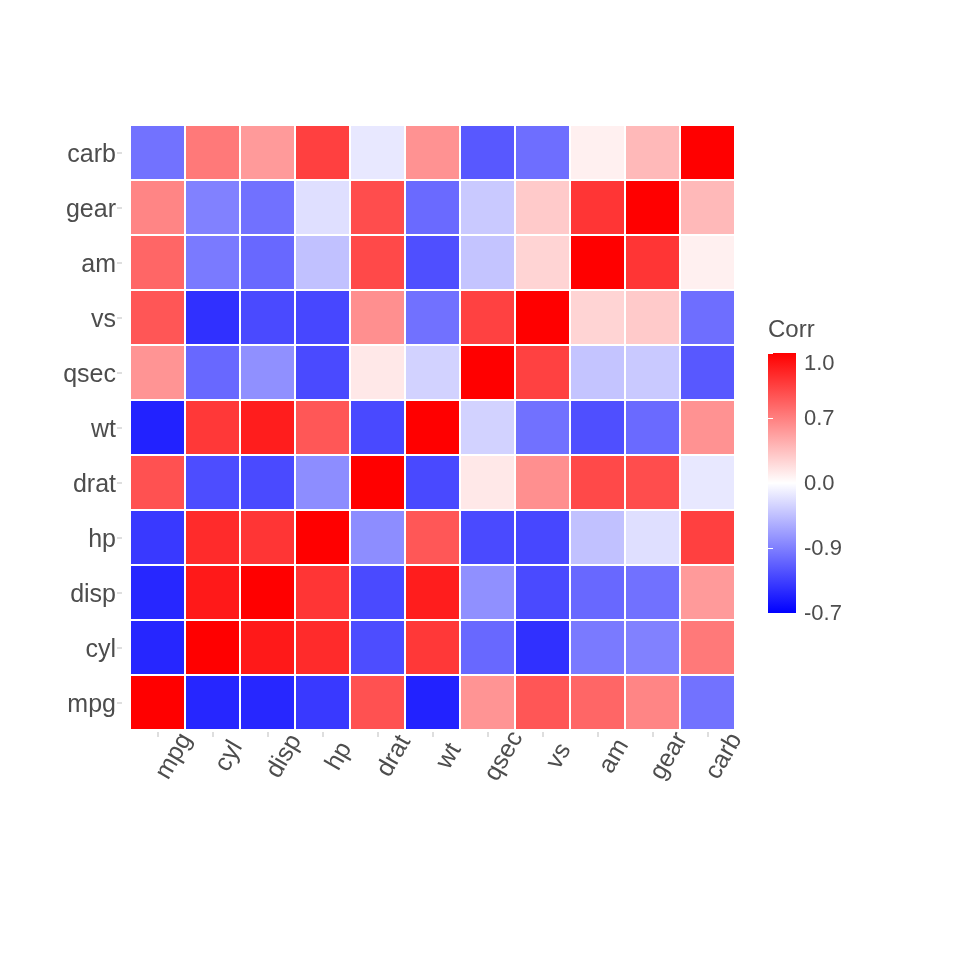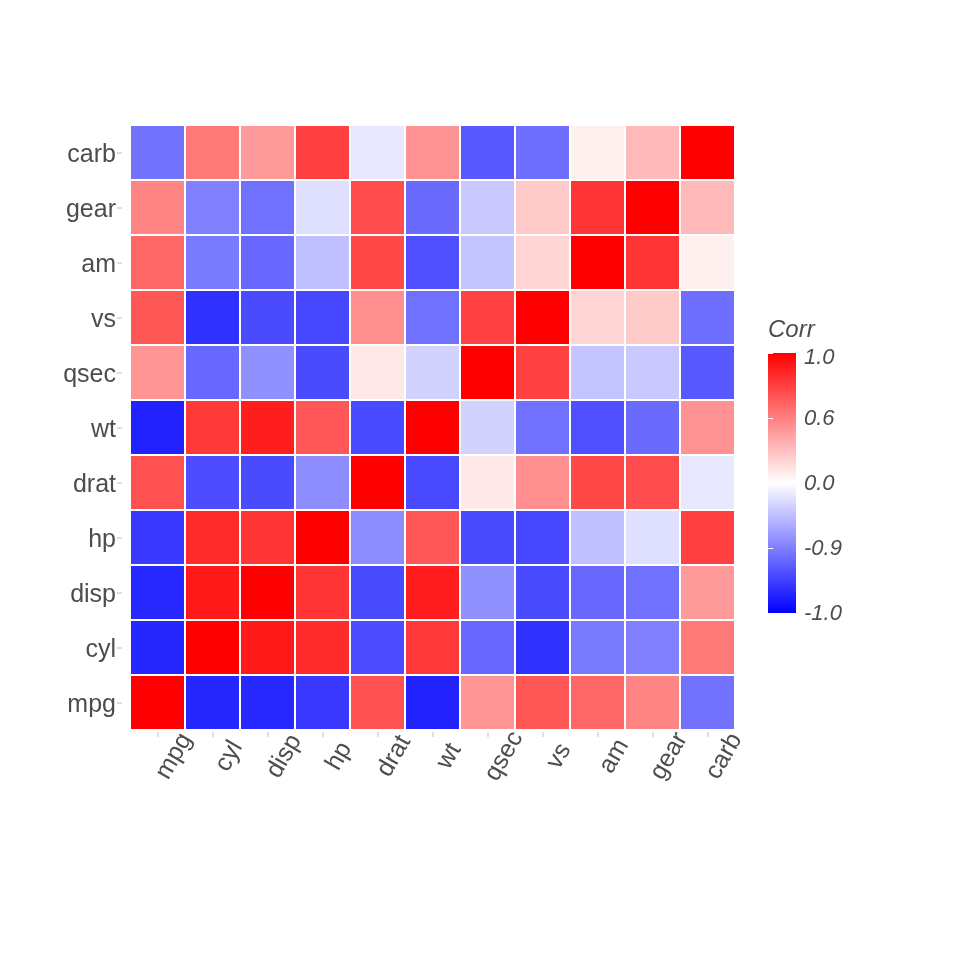--- a/index.html
+++ b/index.html
@@ -76,21 +76,20 @@
     width: 1px;
     height: 5px;
     background: #bdbdbd;
     transform: translateX(-0.5px);
   }
   .legend {
     position: absolute;
     left: 768px;
     top: 315px;
     width: 150px;
-    font-style: italic;
   }
   .legend-title {
     font-size: 24px;
     margin-bottom: 10px;
     color: #4d4d4d;
   }
   .legend-body {
     display: flex;
     align-items: stretch;
   }
@@ -320,20 +319,20 @@
   <div class="legend-title">Corr</div>
   <div class="legend-body">
     <div class="colorbar" id="colorbar" style="background: linear-gradient(rgb(255, 0, 0) 0%, rgb(255, 255, 255) 50%, rgb(0, 0, 255) 100%);">
         <div class="legend-tick-mark" style="top: 0px;"></div>
         <div class="legend-tick-mark" style="top: 65px;"></div>
         <div class="legend-tick-mark" style="top: 130px;"></div>
         <div class="legend-tick-mark" style="top: 195px;"></div>
         <div class="legend-tick-mark" style="top: 260px;"></div>
       </div>
     <div class="legend-ticks" id="legend-ticks">
-        <div class="legend-tick" style="top: 4px;">1.0</div>
-        <div class="legend-tick" style="top: 65px;">0.6</div>
+        <div class="legend-tick" style="top: 10px;">1.0</div>
+        <div class="legend-tick" style="top: 65px;">0.7</div>
         <div class="legend-tick" style="top: 130px;">0.0</div>
         <div class="legend-tick" style="top: 195px;">-0.9</div>
-        <div class="legend-tick" style="top: 260px;">-1.0</div>
+        <div class="legend-tick" style="top: 260px;">-0.7</div>
       </div>
   </div>
 </div>
 
 </body></html>

